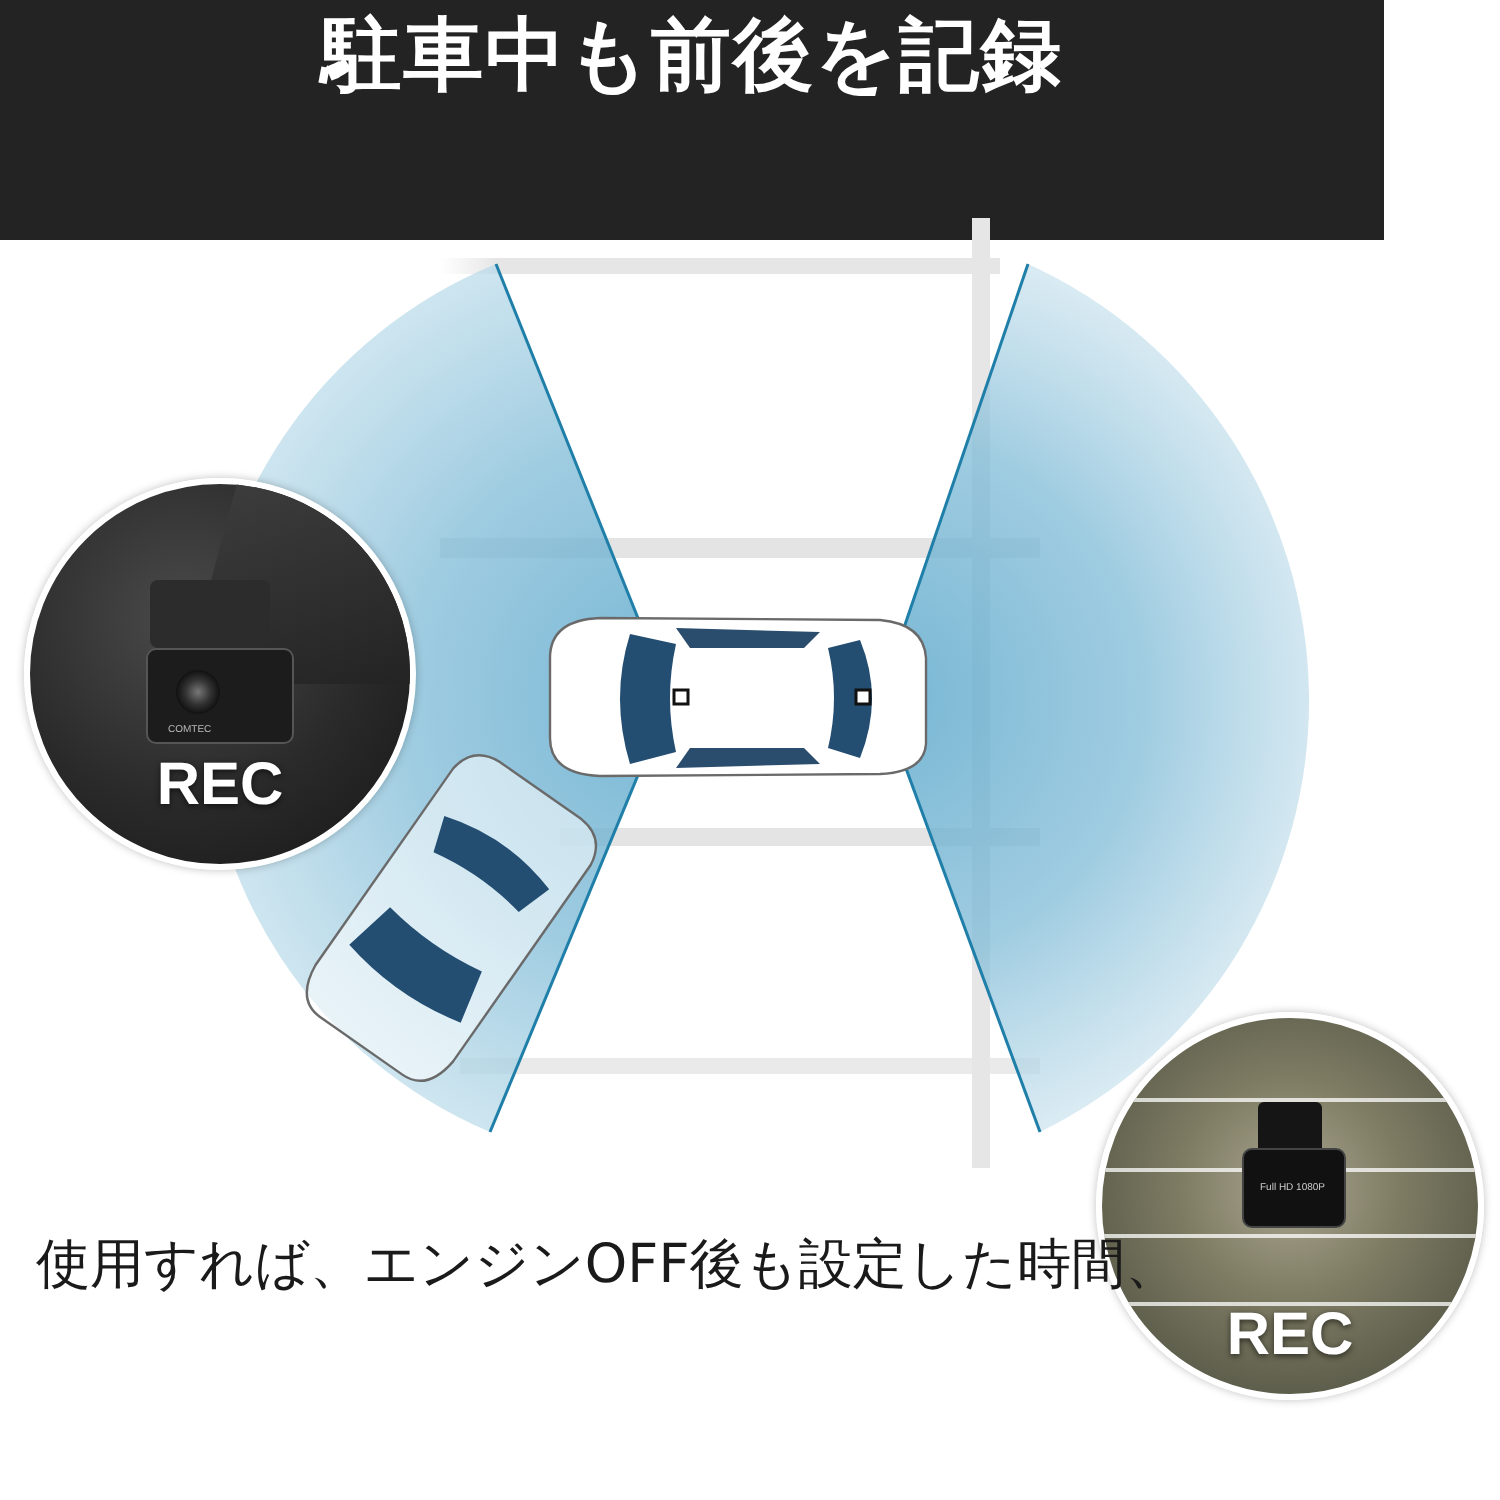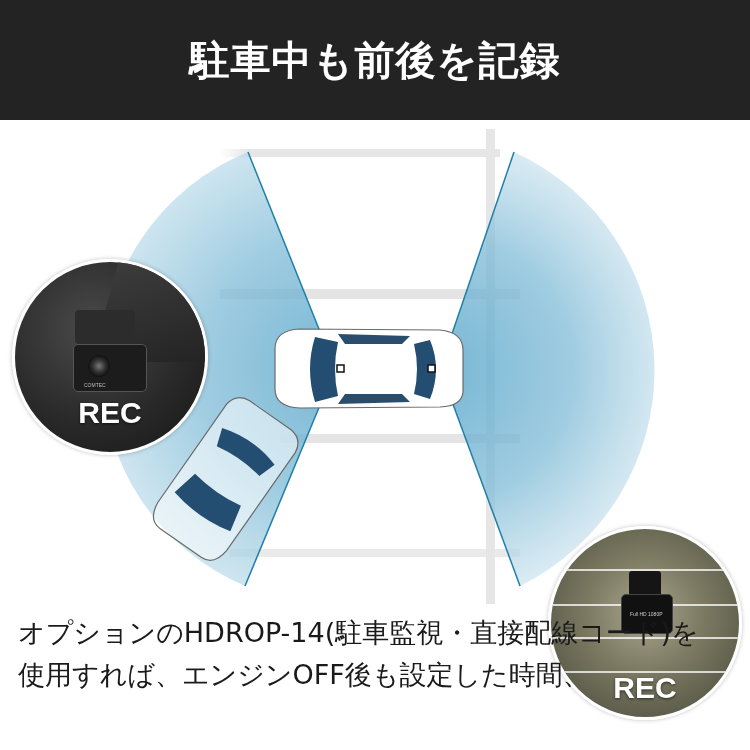--- a/index.html
+++ b/index.html
@@ -1,19 +1,19 @@
 <!DOCTYPE html>
 <html><head>
 <meta charset="utf-8">
 <style>
   html,body{margin:0;padding:0;background:#fff;}
   body{width:750px;height:750px;overflow:hidden;position:relative;font-family:"DejaVu Sans","Liberation Sans",sans-serif;}
-  .header{position:absolute;left:0;top:0;width:750px;height:120px;background:#232323;display:flex;align-items:center;justify-content:center;}
+  .header{position:absolute;left:0;top:0;width:692px;height:120px;background:#232323;display:flex;justify-content:center;}
   .header h1{margin:0;color:#fff;font-size:40px;font-weight:bold;letter-spacing:1px;}
-  .diagram{position:absolute;left:0;top:124px;width:594px;height:480px;}
+  .diagram{position:absolute;left:0;top:104px;width:594px;height:480px;}
   .diagram svg{position:absolute;left:0;top:0;}
   .badge{position:absolute;border-radius:50%;overflow:hidden;border:3px solid #fff;box-shadow:0 0 4px rgba(0,0,0,0.25);}
   .badge-front{left:12px;top:135px;width:190px;height:190px;background:radial-gradient(circle at 40% 35%,#4a4a4a 0%,#2a2a2a 55%,#161616 100%);}
   .badge-rear{left:548px;top:402px;width:188px;height:188px;background:radial-gradient(circle at 50% 45%,#a9a58f 0%,#7e7b63 40%,#5c5d4b 75%,#3d3f36 100%);}
   .rec{position:absolute;left:0;right:0;text-align:center;color:#fff;font-family:"Liberation Sans",sans-serif;font-weight:bold;font-size:30px;text-shadow:0 1px 3px rgba(0,0,0,0.6);}
   .badge-front .rec{bottom:22px;}
   .badge-rear .rec{bottom:12px;}
   .cam-front{position:absolute;left:58px;top:82px;width:72px;height:46px;background:#1c1c1c;border:1px solid #555;border-radius:5px;}
   .cam-front .lens{position:absolute;left:14px;top:10px;width:22px;height:22px;border-radius:50%;background:radial-gradient(circle,#777 0%,#333 40%,#111 70%,#666 100%);}
   .cam-front .brand{position:absolute;left:10px;bottom:3px;font-size:5px;color:#bbb;font-family:"Liberation Sans",sans-serif;}
@@ -104,15 +104,14 @@
     <div class="hline" style="top:142px"></div>
     <div class="cam-rear-mount"></div>
     <div class="cam-rear">
       <span class="brand">Full HD 1080P</span>
     </div>
     <div class="rec">REC</div>
   </div>
 </div>
 
 <div class="body-text">
-  <p>オプションのHDROP-14(駐車監視・直接配線コード)を</p>
   <p>使用すれば、エンジンOFF後も設定した時間、</p>
 </div>
 
 </body></html>

